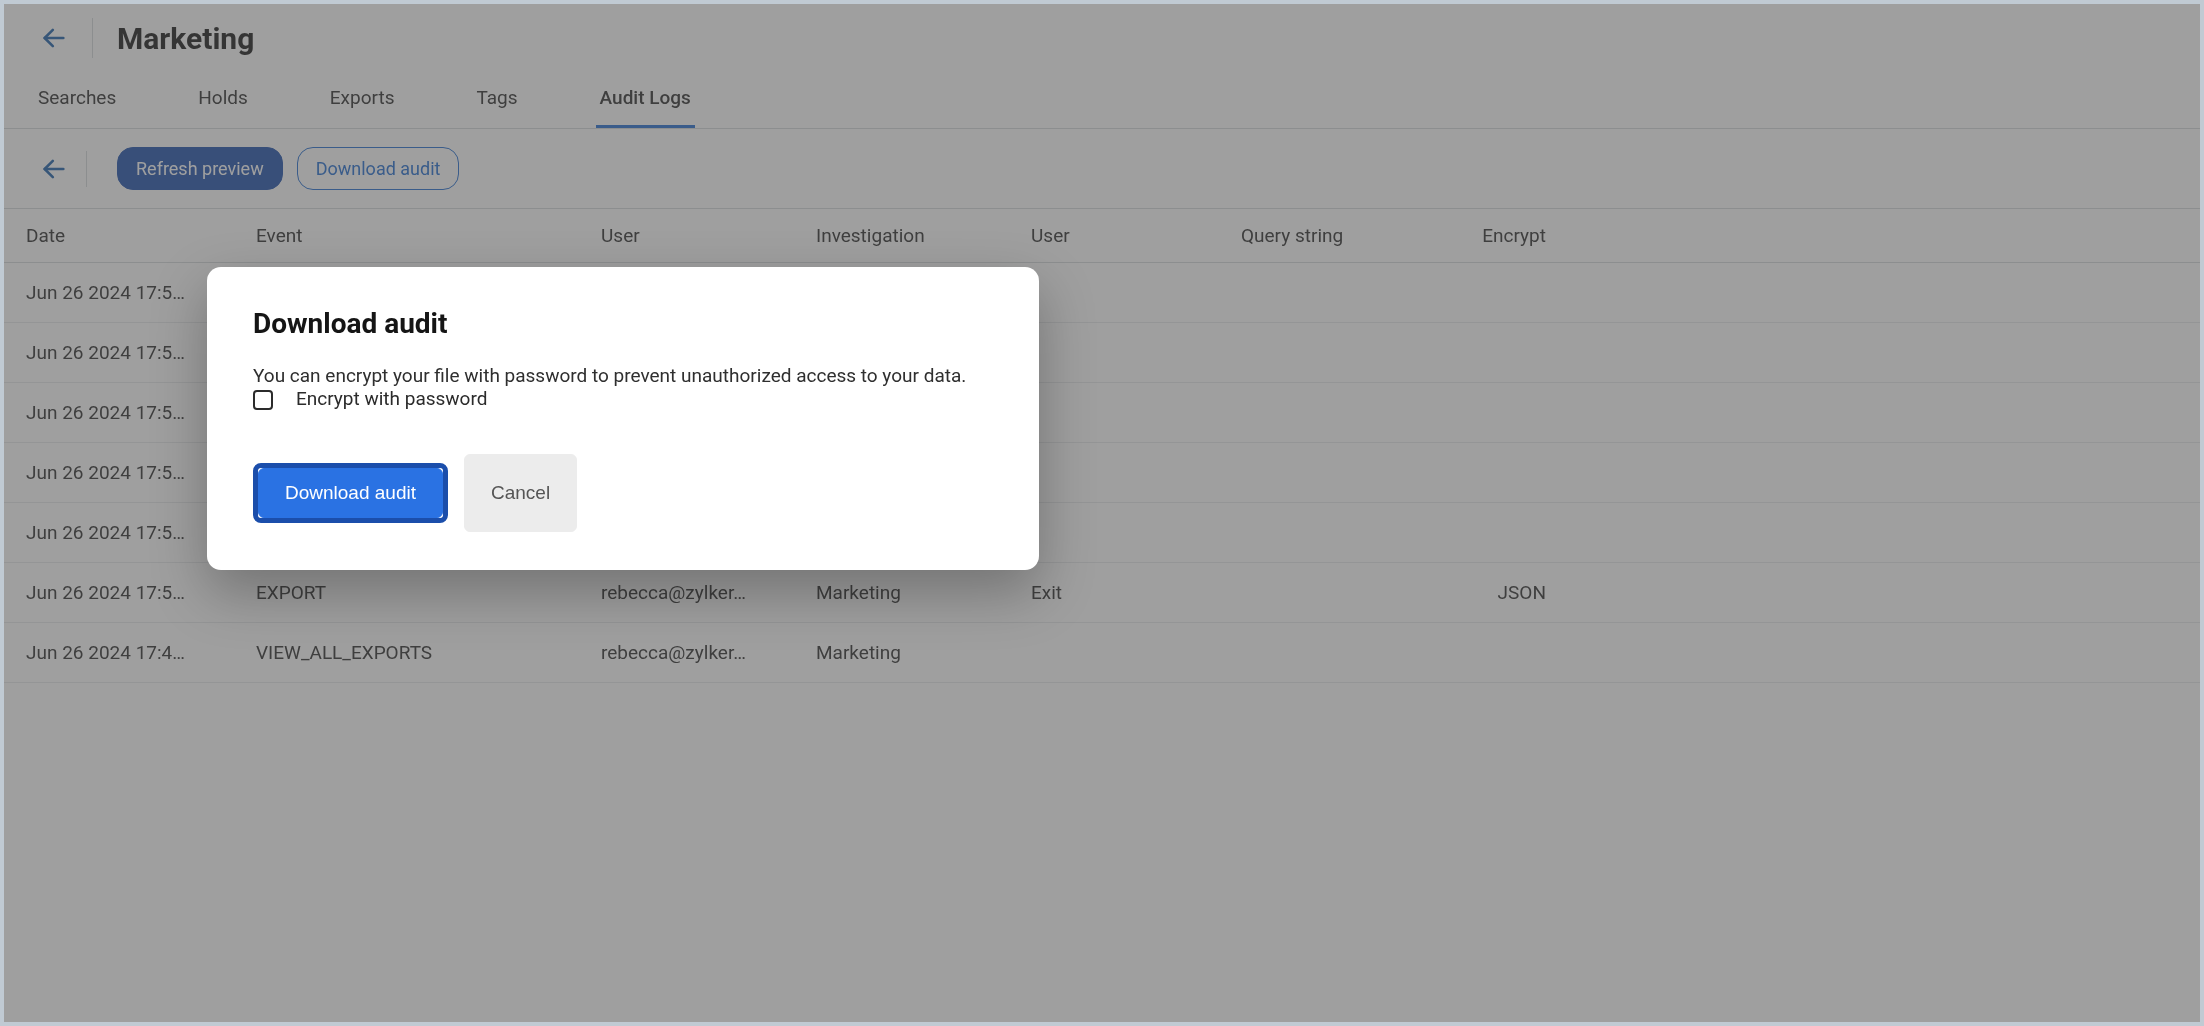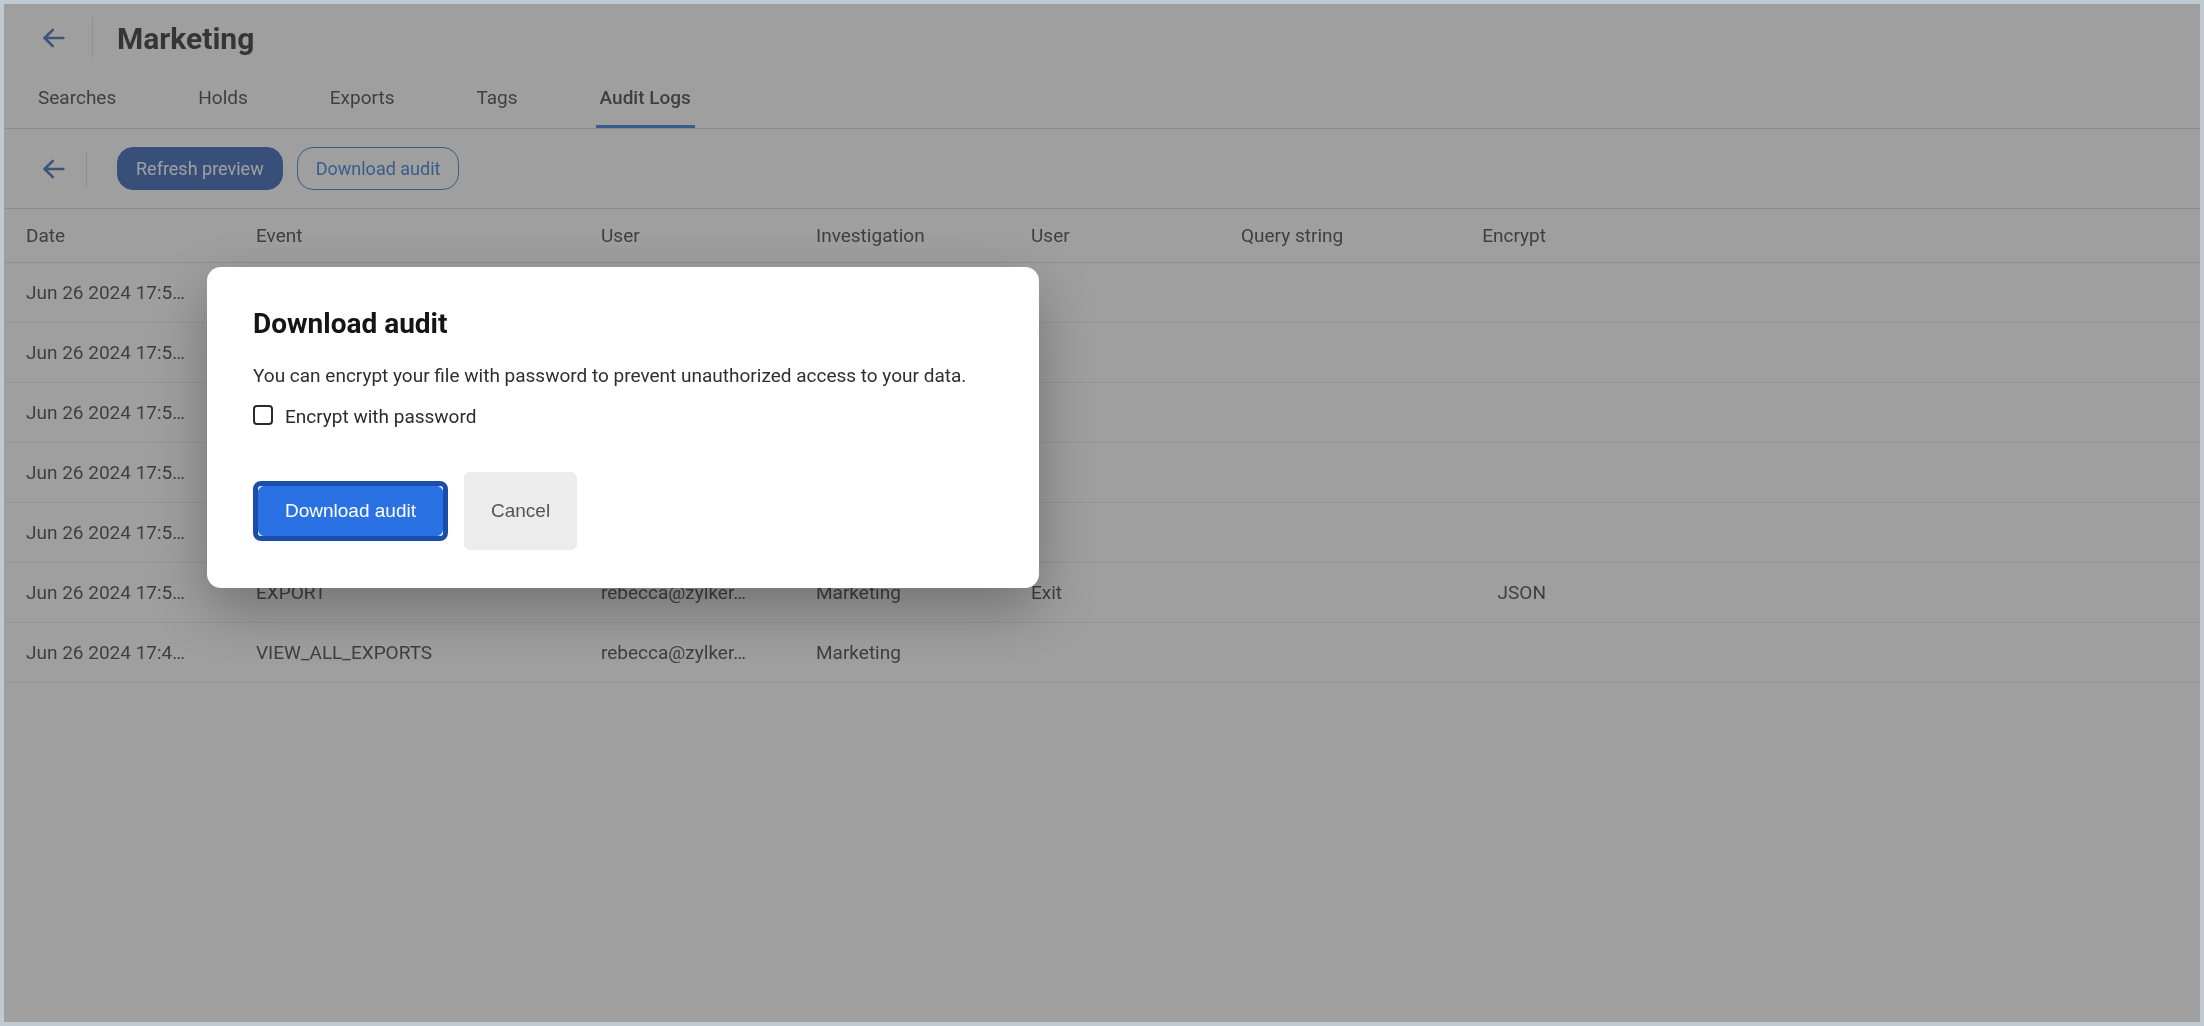--- a/index.html
+++ b/index.html
@@ -133,26 +133,25 @@
     }
     .modal-title {
       font-size: 28px;
       font-weight: 700;
       color: #151515;
       margin-bottom: 24px;
     }
     .modal-desc {
       font-size: 19px;
       color: #2f2f2f;
-      margin-bottom: 18px;
     }
     .checkbox-row {
       display: flex;
-      align-items: flex-start;
-      gap: 12px;
+      align-items: flex-end;
+      gap: 23px;
       margin-bottom: 44px;
     }
     .checkbox {
       width: 20px; height: 20px;
       border: 2px solid #2b2b2b;
       border-radius: 4px;
       cursor: pointer;
       background: #fff;
     }
     .checkbox-label {

